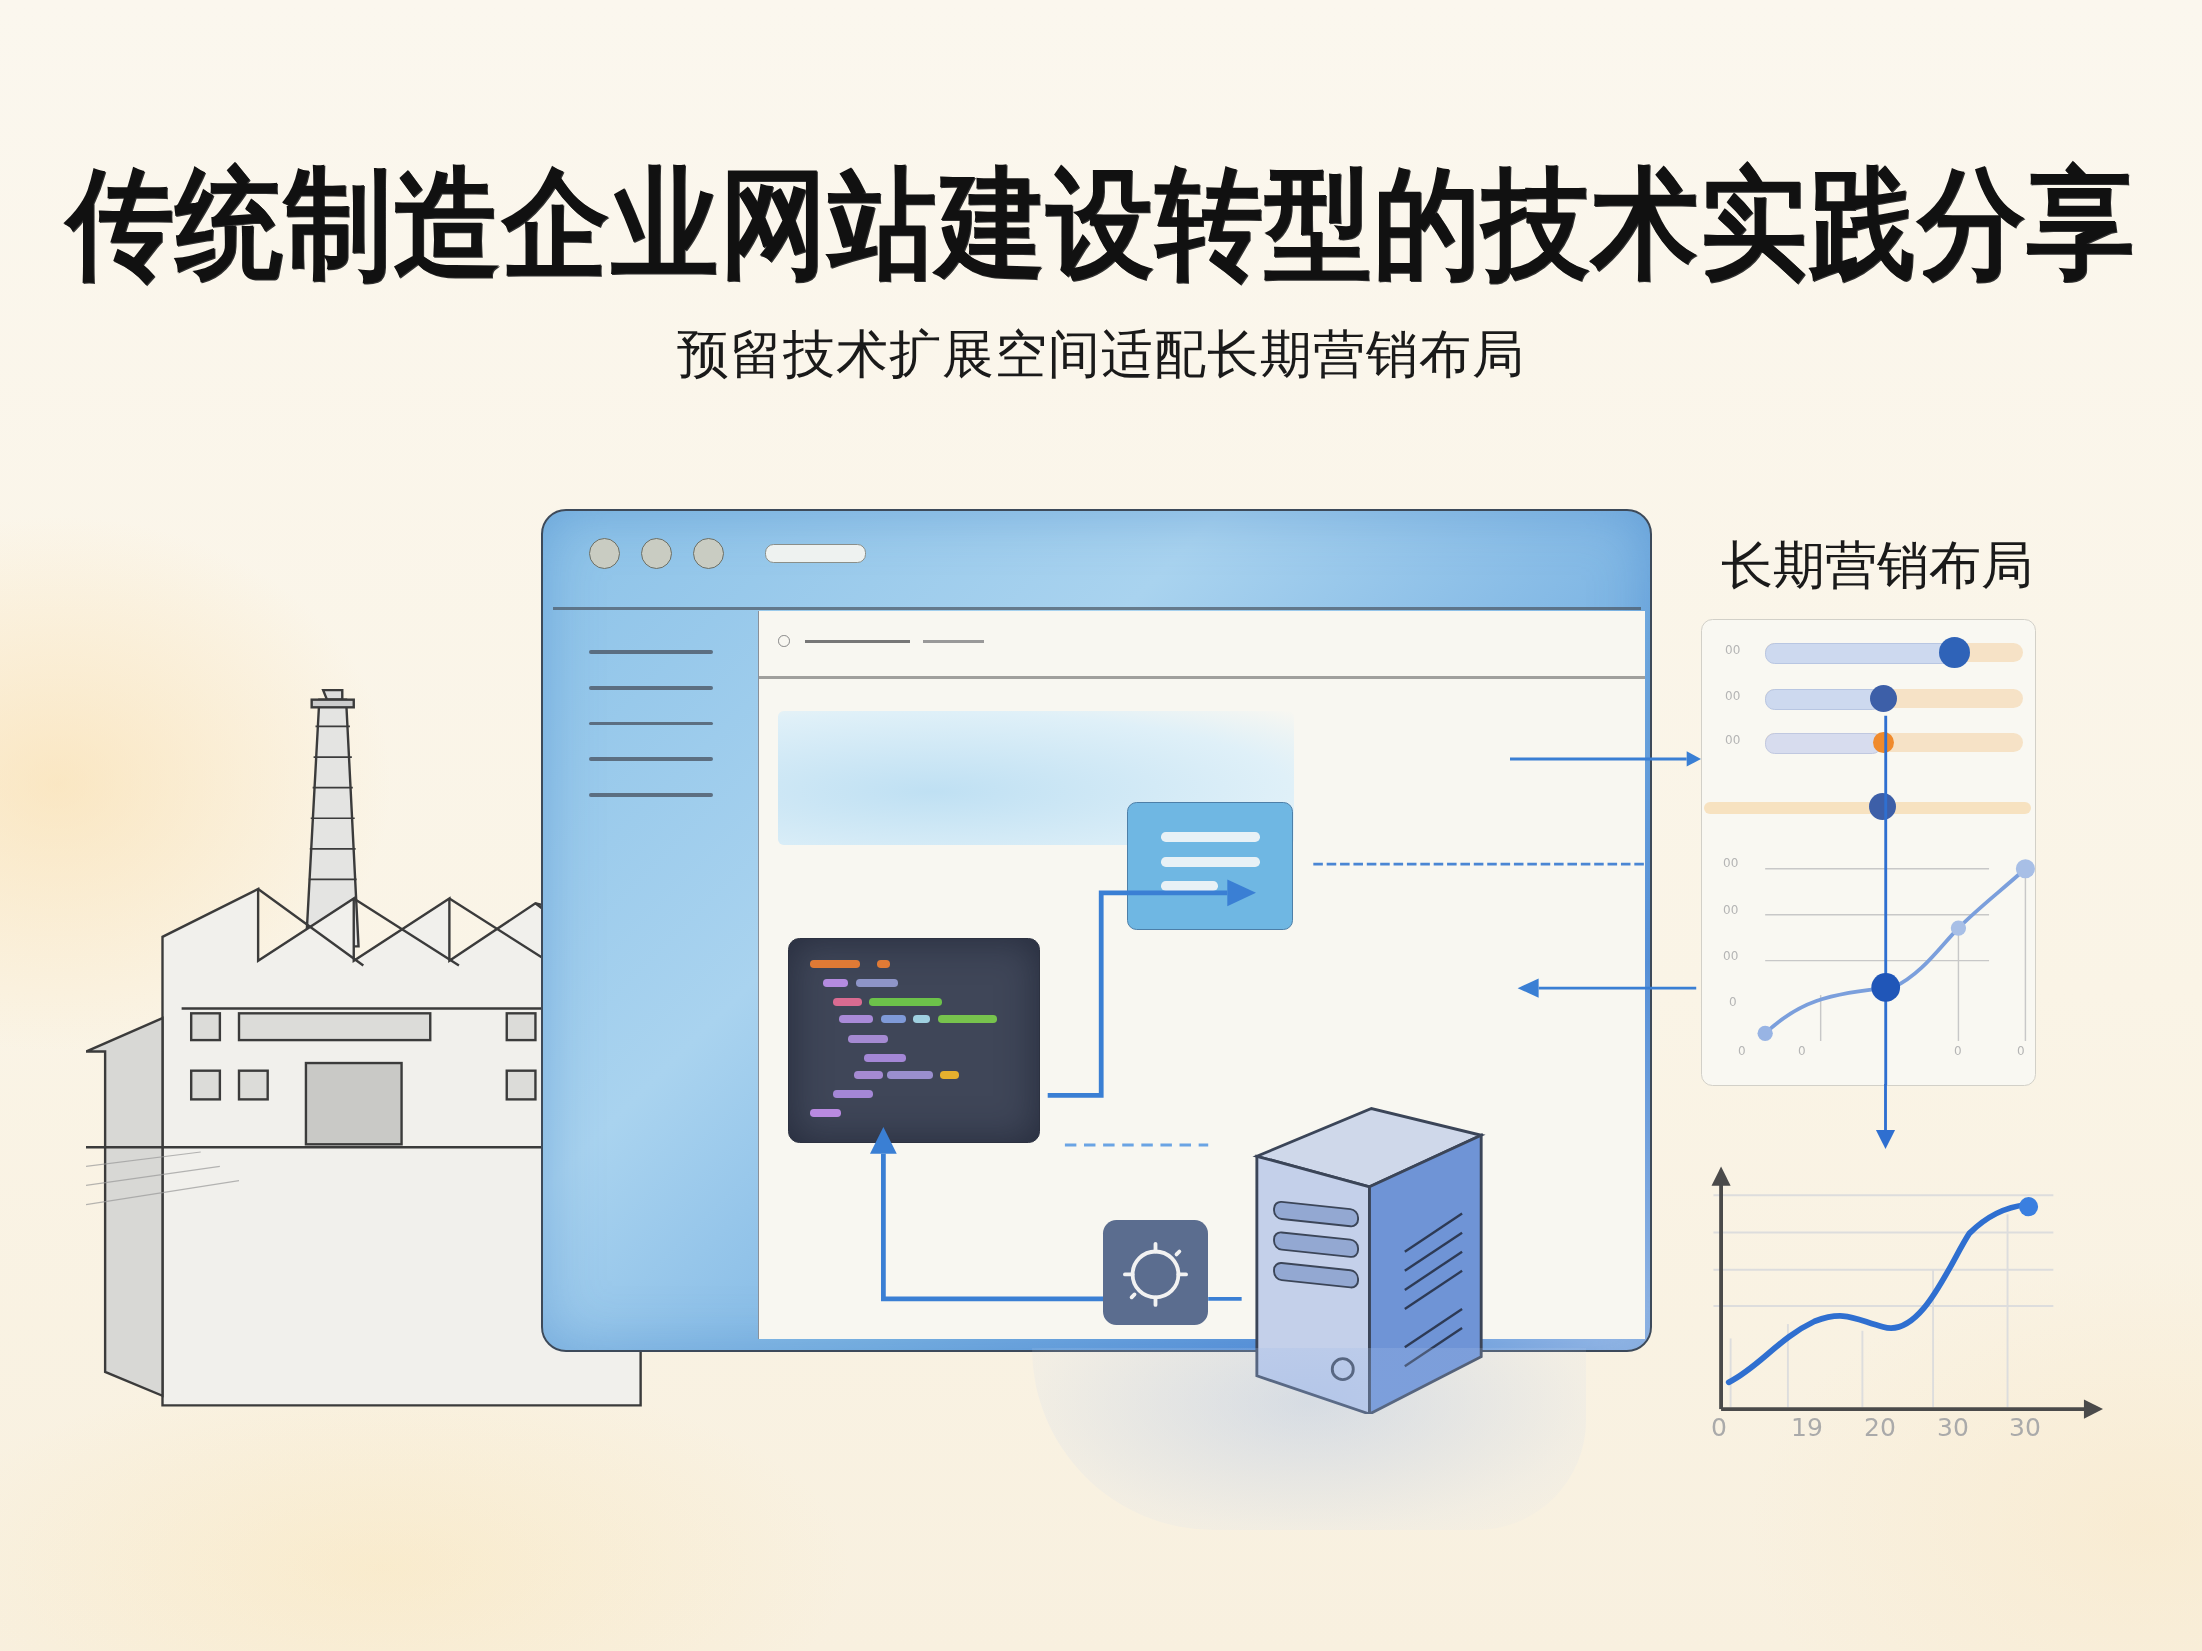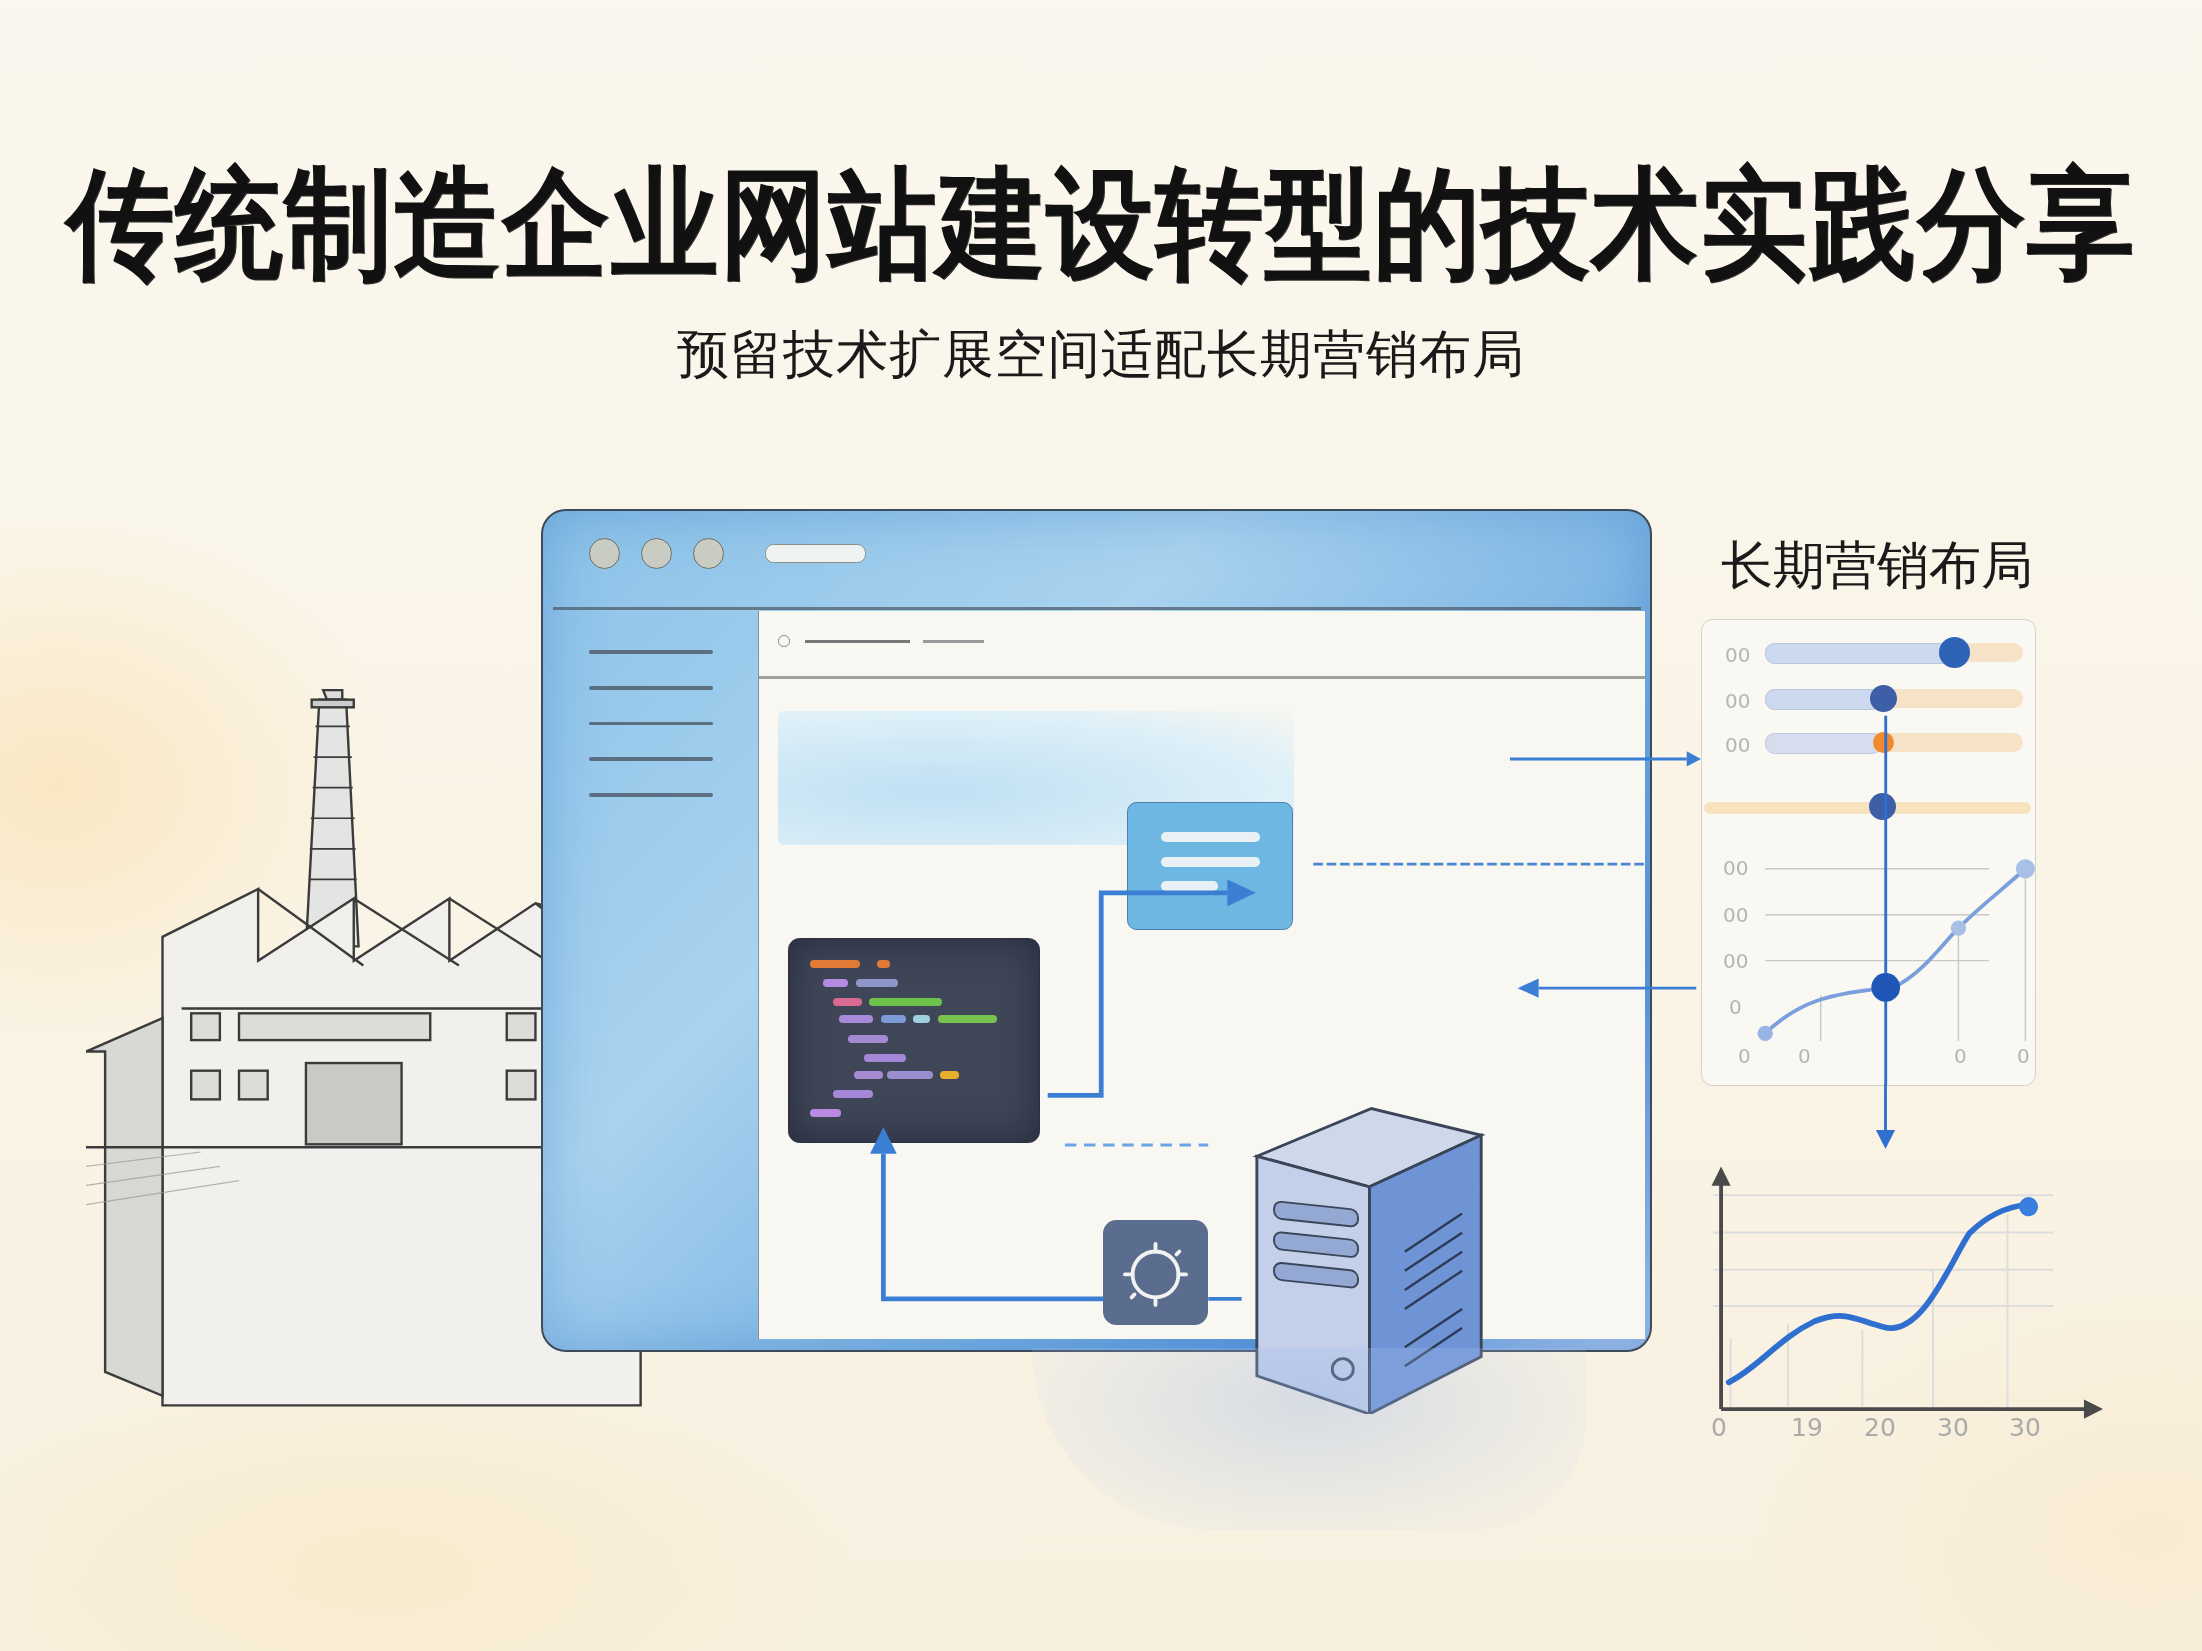--- a/index.html
+++ b/index.html
@@ -36,21 +36,21 @@
   .doc-card{left:368px;top:191px;width:164px;height:126px;border-radius:9.6px;background:#6fb7e3;border:1.9px solid #4d7fa8;}
   .doc-card div{position:absolute;height:9.6px;border-radius:4.8px;background:#e8f1f6;}
   .code{left:29px;top:327px;width:250px;height:203px;border-radius:11.5px;background:#3f4658;border:1.9px solid #2c3140;
     box-shadow:inset 0 0 38px rgba(20,25,40,.6);}
   .code .ln{position:absolute;height:7.6px;border-radius:3.8px;}
   .server{left:488px;top:488px;}
   .gear-box{left:344px;top:609px;width:105px;height:105px;border-radius:13.4px;background:#5b6d8f;}
   .factory{left:86px;top:669px;}
   .right-title{left:1721px;top:531px;font-size:52px;color:#1a1a1a;}
   .panel{left:1701px;top:619px;width:333px;height:465px;border:1.9px solid #d2d0c8;border-radius:11.5px;background:#f9f8f2;}
-  .label-faint{position:absolute;font-size:20px;color:#b5b5b5;}
+  .label-faint{position:absolute;font-size:12px;color:#b5b5b5;}
   .bar{position:absolute;height:19px;border-radius:9.6px;}
   .knob{position:absolute;border-radius:50%;}
   .axislbl{position:absolute;font-size:25px;color:#aaa;}
 </style>
 </head>
 <body>
 
 <div class="abs title">传统制造企业网站建设转型的技术实践分享</div>
 <div class="abs subtitle">预留技术扩展空间适配长期营销布局</div>
 

